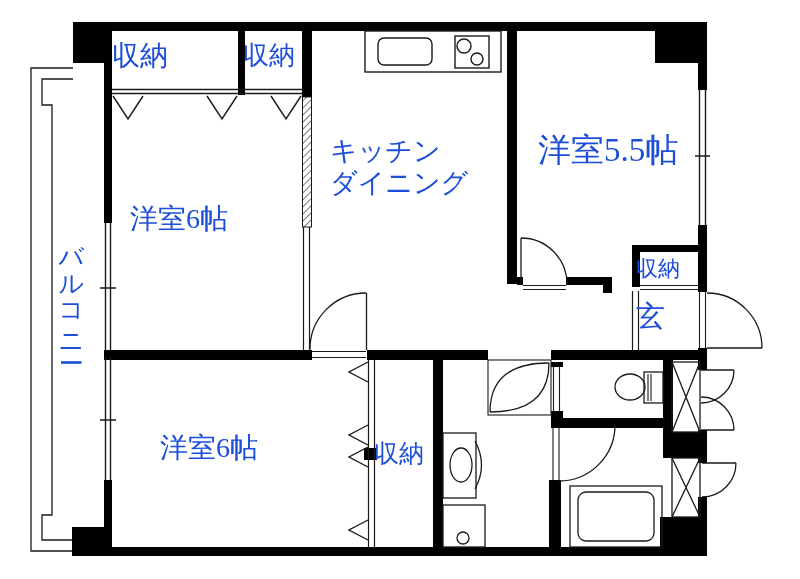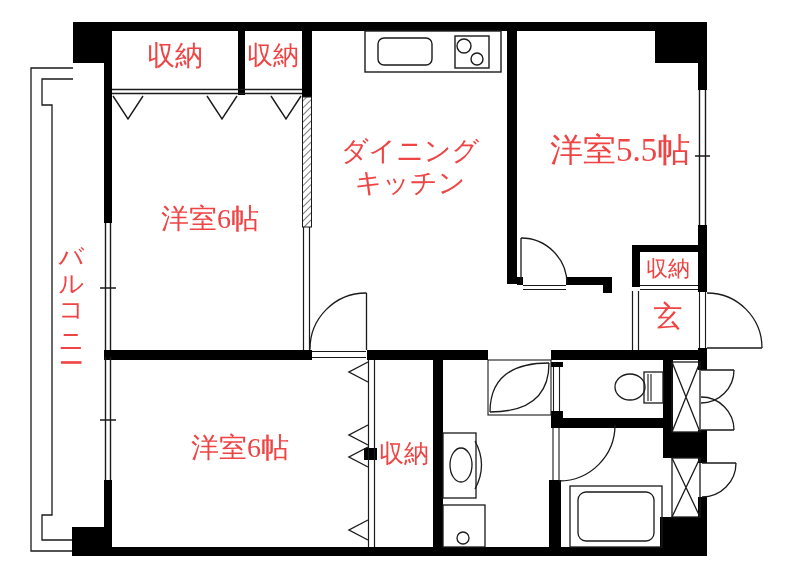--- a/index.html
+++ b/index.html
@@ -1,20 +1,20 @@
 <!DOCTYPE html>
 <html><head>
 <meta charset="utf-8">
 <style>
   html,body{margin:0;padding:0;background:#ffffff;}
   .stage{position:relative;width:800px;height:579px;background:#fff;overflow:hidden;
          font-family:"Liberation Serif","DejaVu Serif",serif;color:#000;}
   .stage svg{position:absolute;left:0;top:0;}
-  .lbl{position:absolute;text-align:center;line-height:1.15;white-space:nowrap;
-       color:#ef4444;user-select:none;}
+  .lbl{position:absolute;text-align:left;line-height:1.15;white-space:nowrap;
+       color:#1d4ed8;user-select:none;}
   .lbl-v{writing-mode:vertical-rl;text-orientation:upright;letter-spacing:2px;}
   .dk{line-height:1.18;}
 </style>
 </head>
 <body>
 
 <div class="stage">
 
   <svg width="800" height="579" viewBox="0 0 800 579">
     <defs>
@@ -190,22 +190,22 @@
 
   <div class="lbl lbl-v" style="left:56px;top:228px;font-size:25px;">バルコニー</div>
 
   <div class="lbl" style="left:112px;top:40px;width:126px;font-size:28px;">収納</div>
 
   <div class="lbl" style="left:243px;top:41px;width:60px;font-size:26px;">収納</div>
 
   <div class="lbl" style="left:130px;top:203px;width:160px;font-size:28px;">洋室6帖</div>
 
   <div class="lbl dk" style="left:330px;top:136px;width:160px;font-size:27px;">
+    <div>キッチン</div>
     <div>ダイニング</div>
-    <div>キッチン</div>
   </div>
 
   <div class="lbl" style="left:538px;top:132px;width:164px;font-size:33px;">洋室5.5帖</div>
 
   <div class="lbl" style="left:636px;top:256px;width:64px;font-size:22px;">収納</div>
 
   <div class="lbl" style="left:636px;top:300px;width:64px;font-size:29px;">玄</div>
 
   <div class="lbl" style="left:160px;top:432px;width:160px;font-size:28px;">洋室6帖</div>
 

